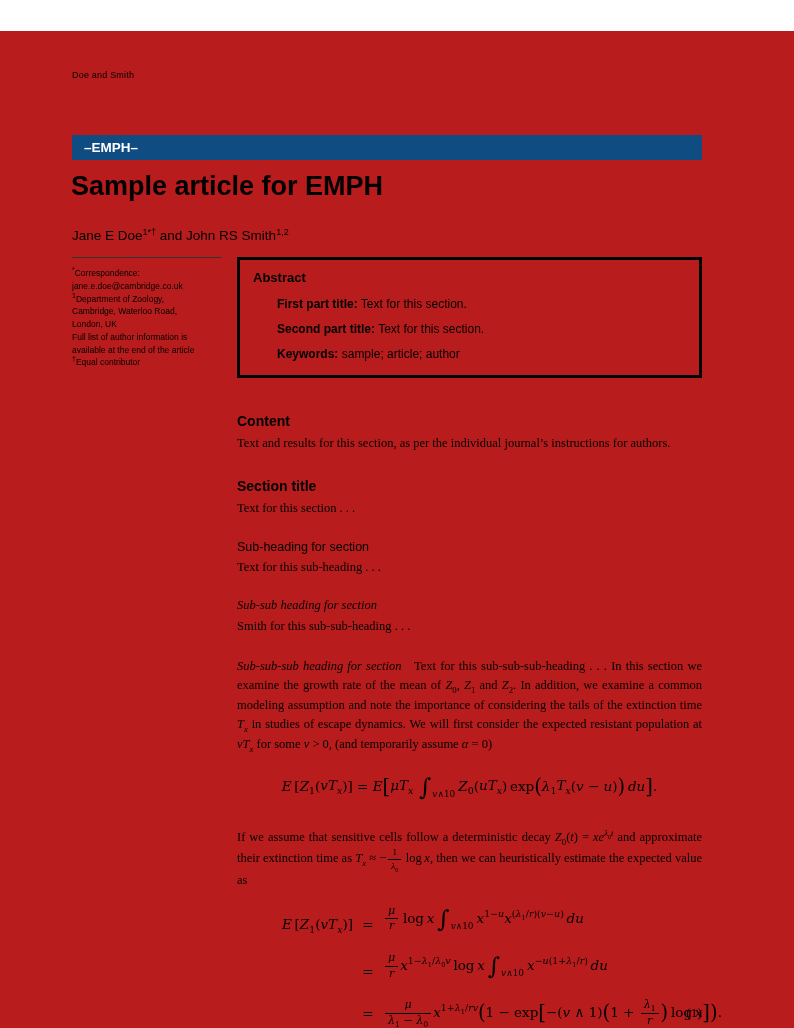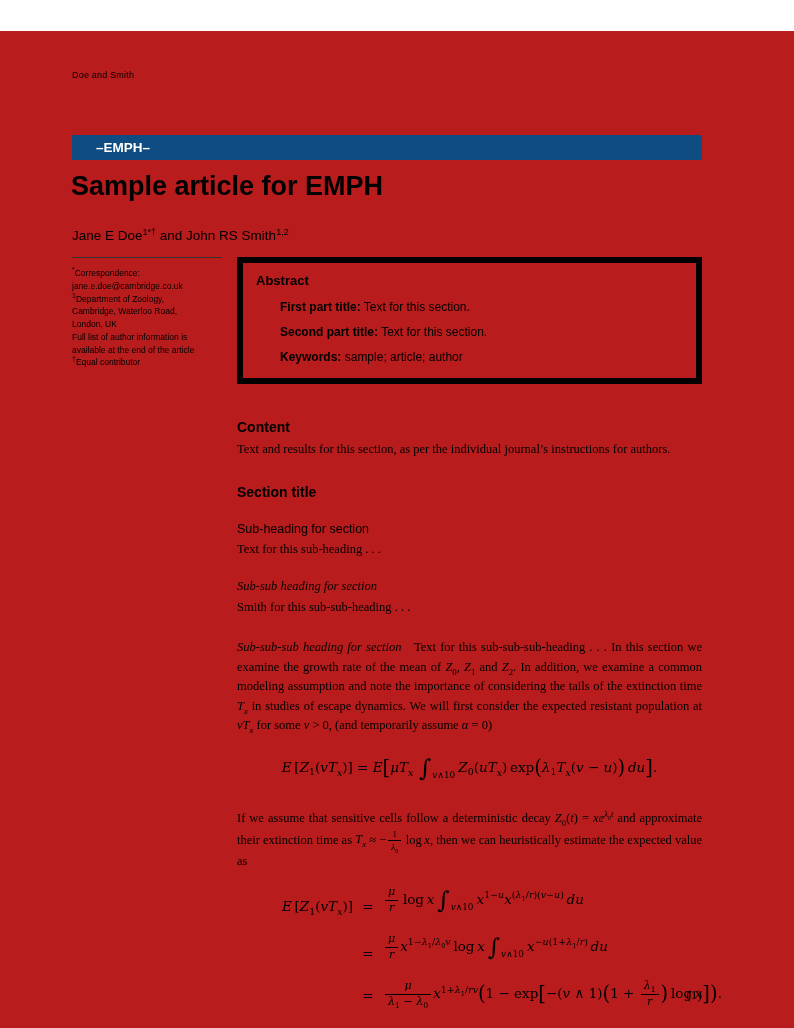--- a/index.html
+++ b/index.html
@@ -4,41 +4,41 @@
 <style>
   * { box-sizing: border-box; }
   html, body { margin: 0; padding: 0; background: #ffffff; }
   .page { position: relative; width: 794px; height: 1028px; background: #b91c1c;
           font-family: "Liberation Serif", serif; color: #000; overflow: hidden; margin-top: 31px; }
 
   .running-head { position: absolute; left: 72px; top: 39px;
                   font-family: "Liberation Sans", sans-serif; font-size: 9px; letter-spacing: .2px; }
 
   .banner { position: absolute; left: 72px; top: 104px; width: 630px; height: 25px;
-            background: #0f4c81; display: flex; align-items: center; padding-left: 24px; }
+            background: #0f4c81; display: flex; align-items: center; padding-left: 12px; }
   .banner-label { color: #fff; font-family: "Liberation Sans", sans-serif;
                   font-weight: bold; font-size: 13.5px; }
 
   .title { position: absolute; left: 71px; top: 140px; margin: 0;
            font-family: "Liberation Sans", sans-serif; font-weight: bold; font-size: 27px; }
 
   .authors { position: absolute; left: 72px; top: 197px;
              font-family: "Liberation Sans", sans-serif; font-size: 13.5px; text-align: right; }
   .authors sup { font-size: 9px; }
 
   .columns { position: absolute; left: 72px; top: 226px; width: 630px;
              display: flex; gap: 15px; align-items: flex-start; }
 
   .sidebar { flex: 0 0 150px; width: 150px; border-top: 1px solid #333; padding-top: 9px;
              font-family: "Liberation Sans", sans-serif; font-size: 8.5px; line-height: 1.5; }
   .side-line sup { font-size: 7px; }
 
   .main { flex: 1; min-width: 0; }
 
-  .abstract-box { border: 6px solid #000000; padding: 10px 13px 12px;
+  .abstract-box { border: 3px solid #000000; padding: 10px 13px 12px;
                   font-family: "Liberation Sans", sans-serif; }
   .abs-heading { margin: 0 0 10px; font-size: 13px; font-weight: bold;
                  font-family: "Liberation Sans", sans-serif; }
   .abs-row { margin: 0 0 7px; font-size: 12px; line-height: 1.5; padding-left: 24px; }
   .abs-row:last-child { margin-bottom: 0; }
 
   .sec-heading { margin: 24px 0 5px; font-family: "Liberation Sans", sans-serif;
                  font-weight: bold; font-size: 14px; }
   .sec-heading.first { margin-top: 35px; }
   .sub-heading { margin: 22px 0 4px; font-family: "Liberation Sans", sans-serif;
@@ -112,20 +112,21 @@
         <h2 class="abs-heading">Abstract</h2>
         <p class="abs-row"><b>First part title:</b> <span>Text for this section.</span></p>
         <p class="abs-row"><b>Second part title:</b> <span>Text for this section.</span></p>
         <p class="abs-row"><b>Keywords:</b> <span>sample; article; author</span></p>
       </section>
 
       <h2 class="sec-heading first">Content</h2>
       <p class="body-text">Text and results for this section, as per the individual journal’s instructions for authors.</p>
 
       <h2 class="sec-heading">Section title</h2>
+      <p class="body-text">Text for this section . . .</p>
 
       <h3 class="sub-heading">Sub-heading for section</h3>
       <p class="body-text">Text for this sub-heading . . .</p>
 
       <h4 class="subsub-heading">Sub-sub heading for section</h4>
       <p class="body-text">Smith for this sub-sub-heading . . .</p>
 
       <p class="body-text para1"><i>Sub-sub-sub heading for section</i> Text for this sub-sub-sub-heading . . . In this section we examine the growth rate of the mean of <i>Z</i><sub>0</sub>, <i>Z</i><sub>1</sub> and <i>Z</i><sub>2</sub>. In addition, we examine a common modeling assumption and note the importance of considering the tails of the extinction time <i>T<sub>x</sub></i> in studies of escape dynamics. We will first consider the expected resistant population at <i>vT<sub>x</sub></i> for some <i>v</i> &gt; 0, (and temporarily assume <i>α</i> = 0)</p>
 
       <div class="display-eq"><i>E</i> [<i>Z</i><sub>1</sub>(<i>vT<sub>x</sub></i>)] = <i>E</i><span class="bd">[</span><i>μT<sub>x</sub></i> <span class="itg">∫</span><span class="ilim">

